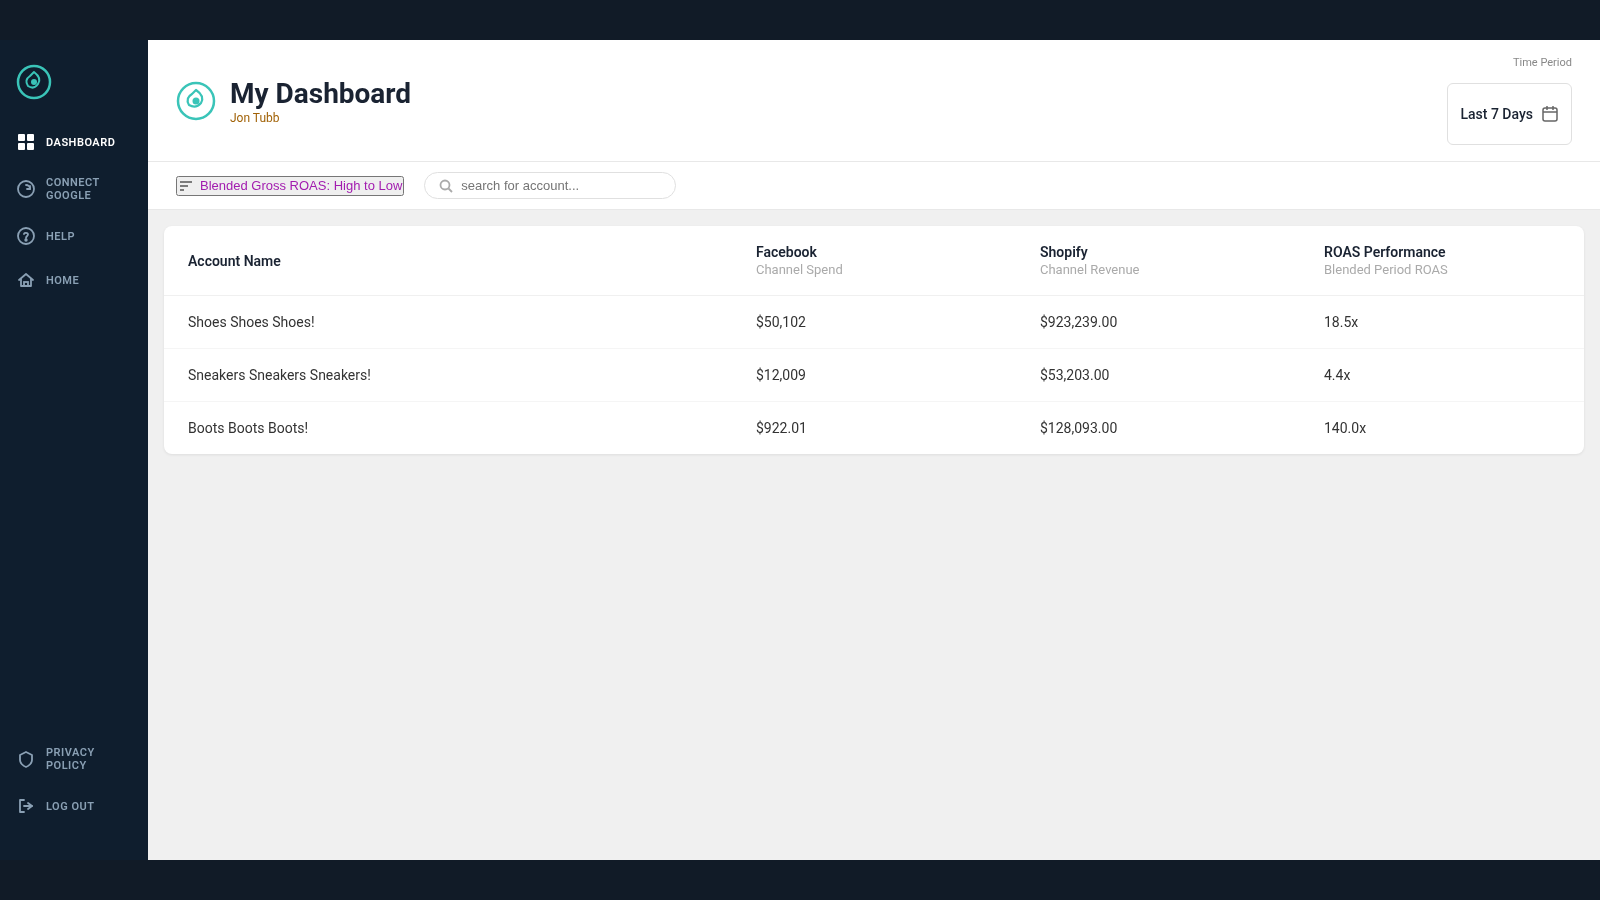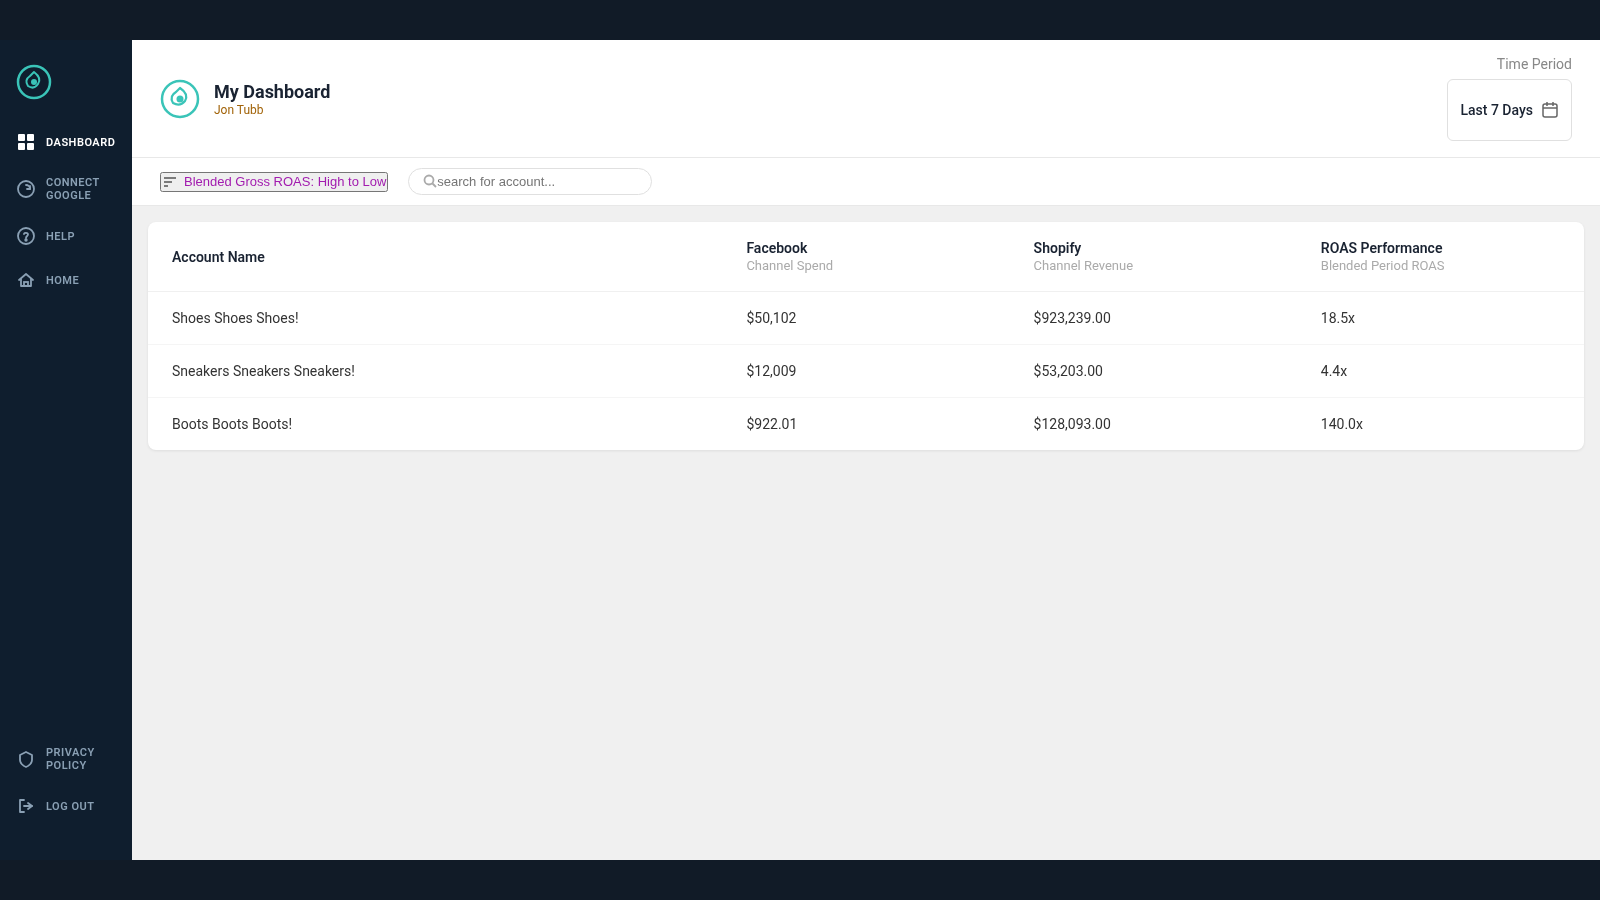--- a/index.html
+++ b/index.html
@@ -4,52 +4,52 @@
   <style>
     * { margin: 0; padding: 0; box-sizing: border-box; }
     body { font-family: -apple-system, BlinkMacSystemFont, 'Segoe UI', Roboto, sans-serif; background: #1a2332; display: flex; flex-direction: column; width: 1600px; height: 900px; overflow: hidden; }
 
     .top-bar { background: #111b27; height: 40px; width: 100%; flex-shrink: 0; }
     .bottom-bar { background: #111b27; height: 40px; width: 100%; flex-shrink: 0; }
 
     .app-body { display: flex; flex: 1; overflow: hidden; }
 
     
-    .sidebar { background: #0f1e2e; width: 132px; flex-shrink: 0; display: flex; flex-direction: column; padding: 16px 0; }
+    .sidebar { background: #0f1e2e; width: 148px; flex-shrink: 0; display: flex; flex-direction: column; padding: 16px 0; }
 
     .sidebar-logo { display: flex; align-items: center; gap: 8px; padding: 8px 16px 20px 16px; }
     .logo-icon { width: 36px; height: 36px; position: relative; }
 
     .sidebar-nav { flex: 1; }
     .sidebar-item { display: flex; align-items: center; gap: 10px; padding: 12px 16px; cursor: pointer; color: #8aa0b4; font-size: 11px; font-weight: 600; letter-spacing: 0.5px; text-transform: uppercase; }
     .sidebar-item.active { color: white; }
     .sidebar-icon { width: 20px; height: 20px; display: flex; align-items: center; justify-content: center; flex-shrink: 0; }
 
     .sidebar-bottom { padding-bottom: 16px; }
 
     
     .main-content { flex: 1; display: flex; flex-direction: column; background: #f0f0f0; overflow: hidden; }
 
     
     .header { background: white; padding: 16px 28px; display: flex; align-items: center; justify-content: space-between; border-bottom: 1px solid #e8e8e8; flex-shrink: 0; }
     .header-left { display: flex; align-items: center; gap: 14px; }
     .header-logo-circle { width: 40px; height: 40px; position: relative; }
     .header-title { }
-    .header-app-name { font-size: 18px; font-weight: 700; color: #1a2332; }
+    .header-app-name { font-size: 28px; font-weight: 700; color: #1a2332; }
     .header-subtitle { font-size: 12px; color: #a16207; margin-top: 1px; }
     .header-right { display: flex; flex-direction: column; align-items: flex-end; }
-    .time-period-label { font-size: 14px; color: #888; margin-bottom: 7px; text-align: right; }
+    .time-period-label { font-size: 11px; color: #888; margin-bottom: 14px; text-align: right; }
     .time-period-selector { display: flex; align-items: center; gap: 8px; border: 1.5px solid #e0e0e0; border-radius: 6px; padding: 21px 12px; cursor: pointer; background: white; }
     .time-period-value { font-size: 14px; color: #1a2332; font-weight: 500; }
     .calendar-icon { color: #666; }
 
     
     .toolbar { background: white; padding: 10px 28px; display: flex; align-items: center; gap: 20px; border-bottom: 1px solid #e8e8e8; flex-shrink: 0; }
     .sort-btn { display: flex; align-items: center; gap: 6px; cursor: pointer; color: #a21caf; font-size: 13px; }
-    .search-container { display: flex; align-items: flex-start; gap: 0; border: 1px solid #e0e0e0; border-radius: 20px; padding: 5px 14px; background: white; min-width: 240px; }
+    .search-container { display: flex; align-items: center; gap: 8px; border: 1px solid #e0e0e0; border-radius: 20px; padding: 5px 14px; background: white; min-width: 240px; }
     .search-input { border: none; outline: none; font-size: 13px; color: #555; background: transparent; width: 200px; }
 
     
     .table-container { margin: 16px; background: white; border-radius: 8px; overflow: hidden; box-shadow: 0 1px 3px rgba(0,0,0,0.08); }
     .table { width: 100%; border-collapse: collapse; }
     .table thead tr { border-bottom: 1px solid #f0f0f0; }
     .table thead th { padding: 18px 24px; text-align: left; font-size: 13px; }
     .col-account { width: 40%; }
     .col-facebook { width: 20%; }
     .col-shopify { width: 20%; }

